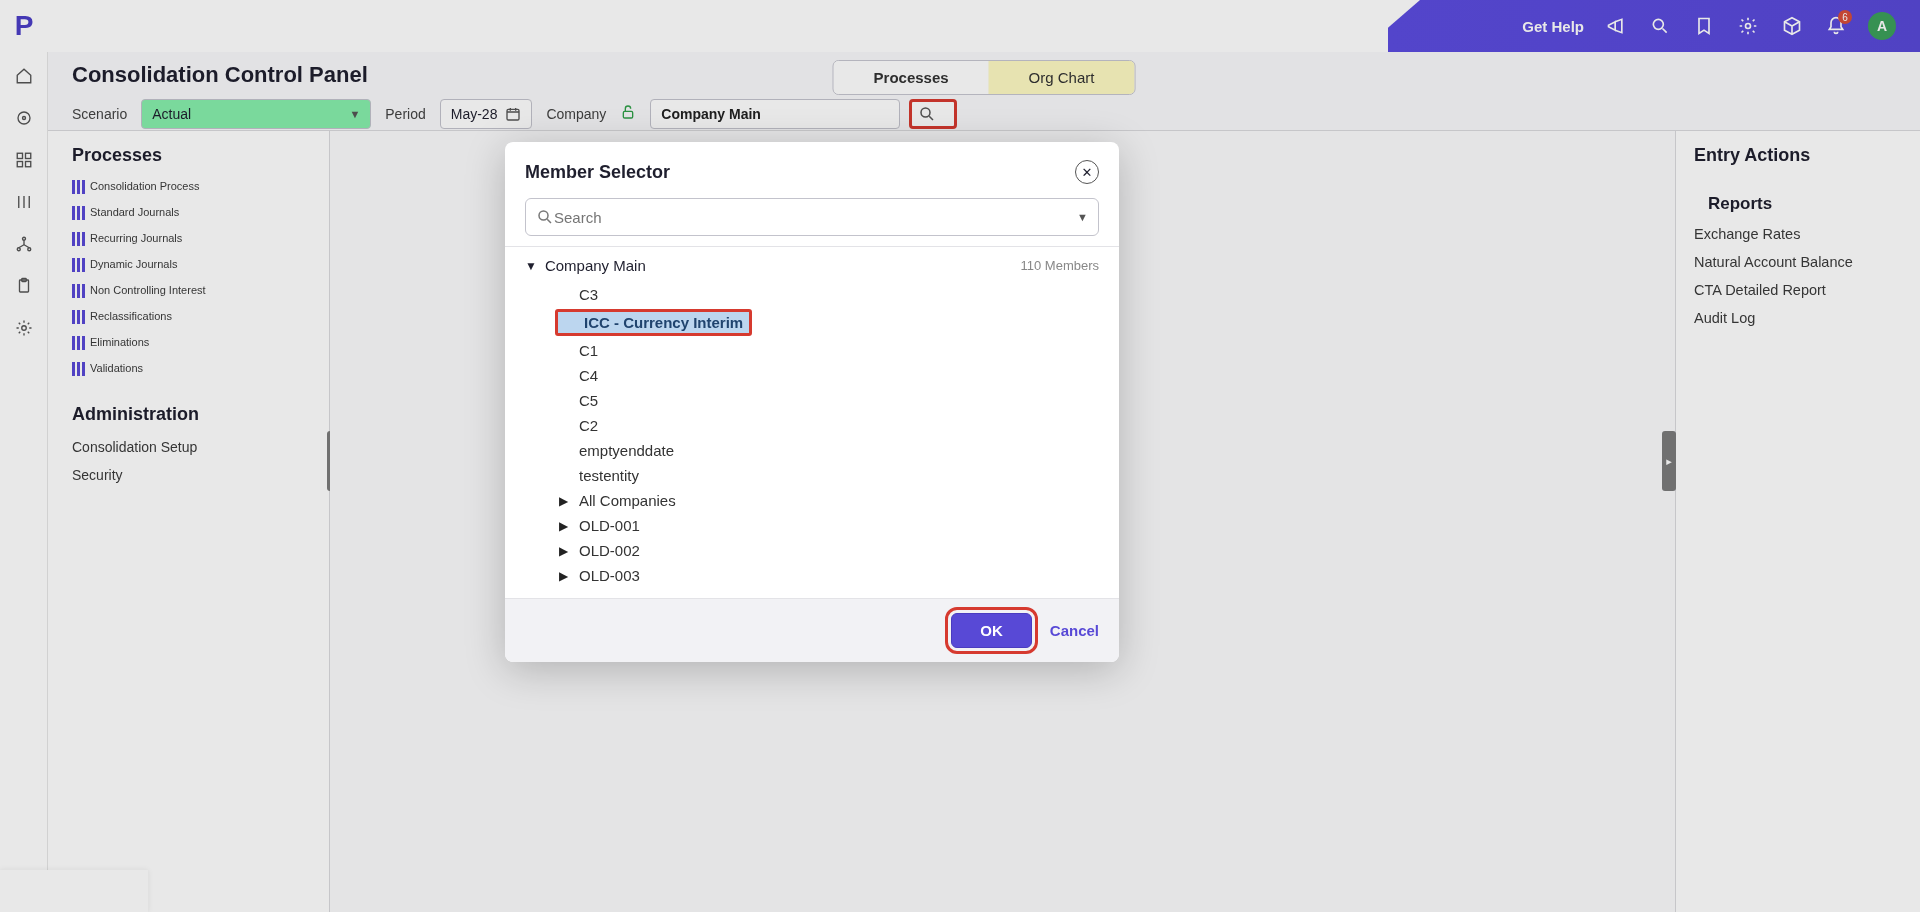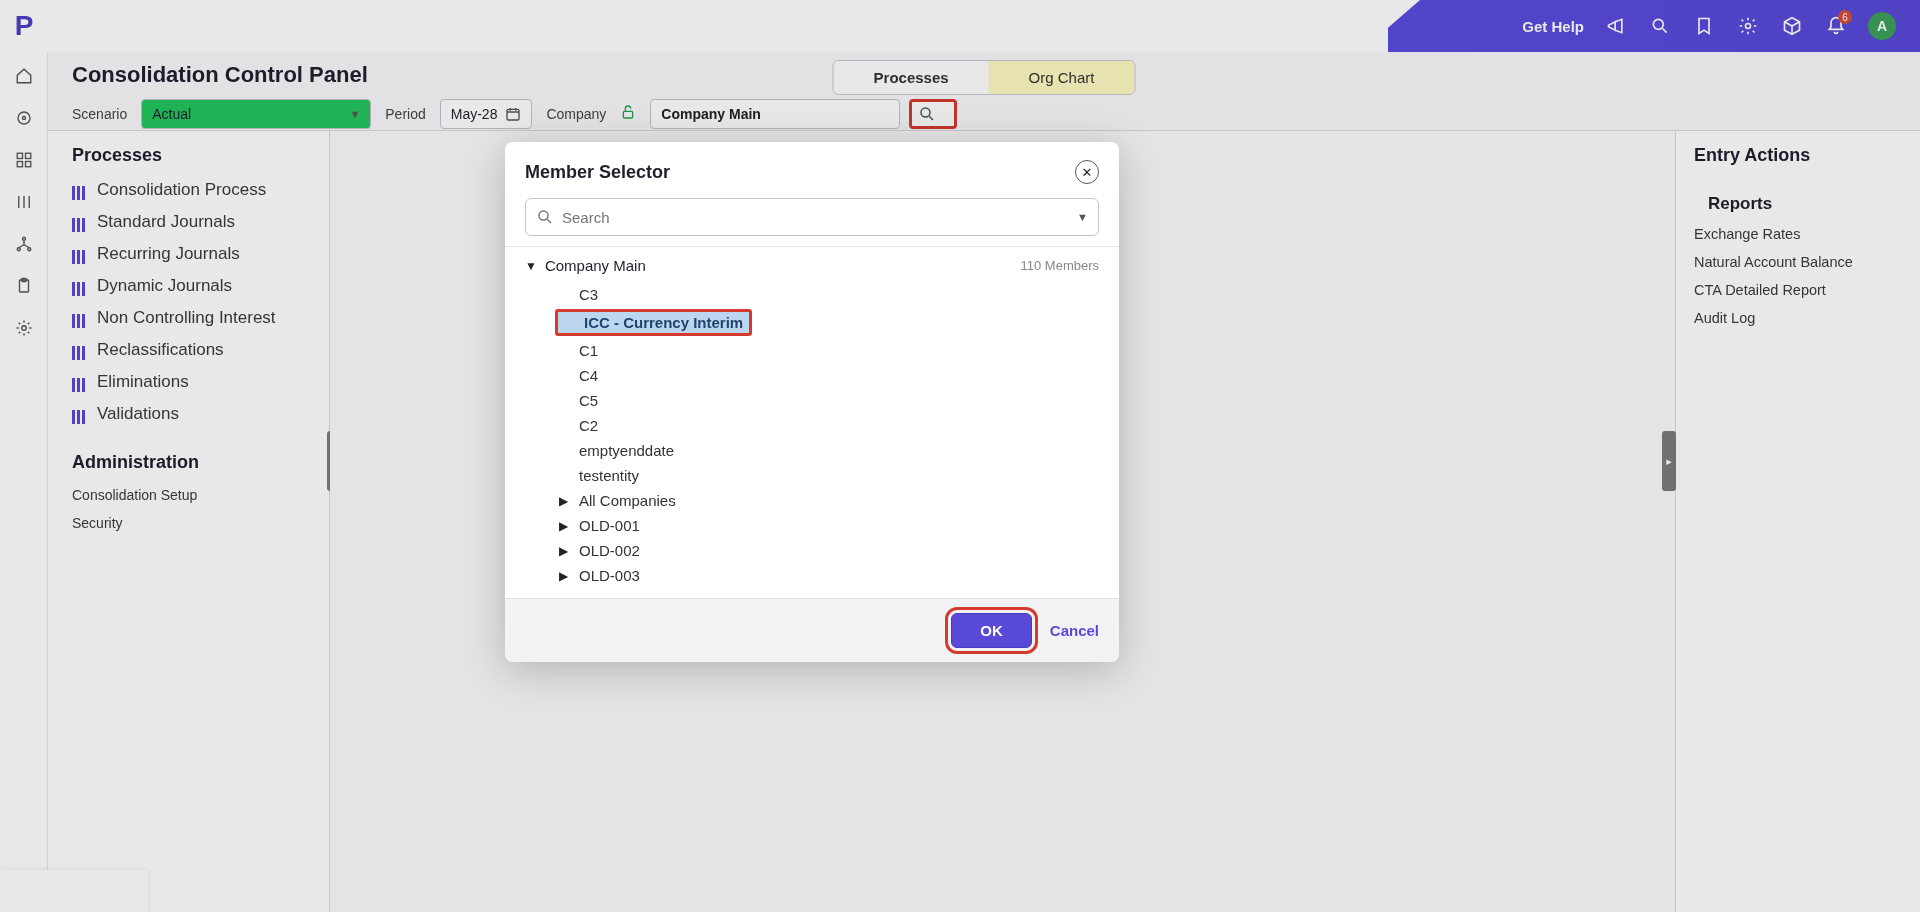--- a/index.html
+++ b/index.html
@@ -29,36 +29,36 @@
 
   
   .work-wrap { position:absolute; top:52px; left:48px; right:0; height:79px; background:#f8f8fa; border-bottom:1px solid #d9d9de; }
   .page-title { position:absolute; left:24px; top:10px; font-size:22px; font-weight:700; }
   .tabs-pill { position:absolute; top:8px; left:50%; transform:translateX(-50%); display:flex; border:1px solid #c6c6cf; border-radius:6px; overflow:hidden; }
   .tabs-pill button { padding:8px 40px; font-size:15px; background:#fef9c3; border:none; cursor:pointer; color:#333; }
   .tabs-pill button.active { background:#fff; font-weight:600; }
 
   .filter-bar { position:absolute; top:46px; left:24px; right:24px; height:32px; display:flex; align-items:center; gap:14px; }
   .f-label { font-size:14px; color:#444; }
-  .f-select { border:1px solid #c3c3cc; border-radius:4px; height:30px; padding:0 10px; background:#22c55e; display:flex; align-items:center; min-width:230px; justify-content:space-between; font-size:14px; cursor:pointer; }
+  .f-select { border:1px solid #c3c3cc; border-radius:4px; height:30px; padding:0 10px; background:#86efac; display:flex; align-items:center; min-width:230px; justify-content:space-between; font-size:14px; cursor:pointer; }
   .f-select .caret { font-size:11px; color:#555; }
   .f-period { border:1px solid #c3c3cc; border-radius:4px; height:30px; padding:0 10px; display:flex; align-items:center; gap:8px; background:#fff; font-size:14px; cursor:pointer; }
   .unlock-ico svg { width:16px; height:16px; stroke:#2f9f48; fill:none; stroke-width:2; }
   .company-input { border:1px solid #c3c3cc; border-radius:4px; height:30px; background:#fff; display:flex; align-items:center; font-size:14px; }
   .company-input .txt { flex:1; padding:0 10px; font-weight:600; color:#222; }
   .company-input .srch { width:30px; height:30px; display:flex; align-items:center; justify-content:center; cursor:pointer; }
   .company-input .srch svg { width:18px; height:18px; stroke:#555; fill:none; stroke-width:2; }
   .red-rect { border:3px solid #d63a2f; padding:0; margin-left:-5px; }
 
   
   .main-area { position:absolute; top:131px; left:48px; right:0; bottom:0; display:flex; background:#fff; }
   .left-panel { width:282px; border-right:1px solid #d9d9de; padding:14px 0 0 24px; position:relative; }
   .left-panel h3 { font-size:18px; font-weight:700; margin-bottom:14px; }
   .proc-list { display:flex; flex-direction:column; gap:12px; }
-  .proc-item { display:flex; align-items:flex-end; gap:12px; font-size:17px; color:#3b3b3b; cursor:pointer; }
+  .proc-item { display:flex; align-items:flex-start; gap:5px; font-size:11px; color:#3b3b3b; cursor:pointer; }
   .proc-ico { display:inline-flex; gap:2px; }
   .proc-ico span { width:3px; height:14px; background:#5849d6; display:inline-block; }
   .admin-h { font-size:18px; font-weight:700; margin:28px 0 14px; }
   .admin-item { font-size:14px; color:#3b3b3b; margin-bottom:12px; cursor:pointer; }
   .collapse-tab { position:absolute; right:-12px; top:300px; width:14px; height:60px; background:#7c7c7c; border-radius:3px; display:flex; align-items:center; justify-content:center; color:#fff; font-size:11px; cursor:pointer; }
 
   .center-panel { flex:1; background:#fafafc; position:relative; }
 
   .right-panel { width:245px; border-left:1px solid #d9d9de; padding:14px 18px; position:relative; }
   .right-panel h3 { font-size:18px; font-weight:700; margin-bottom:18px; }
@@ -69,21 +69,21 @@
   
   .bl-box { position:absolute; left:0; bottom:0; width:148px; height:42px; background:#fff; box-shadow:0 0 6px rgba(0,0,0,0.08); }
 
   
   .modal-back { position:absolute; inset:0; background:rgba(0,0,0,0.02); }
   .modal { position:absolute; top:142px; left:505px; width:614px; background:#fff; border-radius:8px; box-shadow:0 8px 40px rgba(0,0,0,0.22); overflow:hidden; }
   .modal-hdr { padding:18px 20px 14px; display:flex; align-items:center; justify-content:space-between; }
   .modal-hdr h2 { font-size:18px; font-weight:700; }
   .close-x { width:24px; height:24px; border:1.5px solid #555; border-radius:50%; display:flex; align-items:center; justify-content:center; font-size:13px; cursor:pointer; }
   .search-row { padding:0 20px 10px; }
-  .search-box { width:100%; height:38px; border:1px solid #c3c3cc; border-radius:6px; display:flex; align-items:center; padding:0 10px; gap:8px; }
+  .search-box { width:100%; height:38px; border:1px solid #c3c3cc; border-radius:6px; display:flex; align-items:center; padding:0 10px; gap:0; }
   .search-box svg { width:18px; height:18px; stroke:#777; fill:none; stroke-width:2; }
   .search-box input { border:none; outline:none; flex:1; font-size:15px; color:#333; }
   .search-box .drop { font-size:11px; color:#555; cursor:pointer; }
   .tree-wrap { padding:2px 20px 10px; border-top:1px solid #e3e3e7; }
   .tree-header { display:flex; align-items:center; gap:8px; padding:8px 0; cursor:pointer; }
   .tree-header .chev { font-size:12px; }
   .tree-header .title { font-size:15px; }
   .tree-header .count { margin-left:auto; font-size:13px; color:#888; }
   .tree-list { max-height:330px; overflow:auto; padding-left:30px; display:flex; flex-direction:column; }
   .tree-item { display:flex; align-items:center; gap:8px; padding:4px 4px; font-size:15px; color:#333; cursor:pointer; border-radius:3px; }

